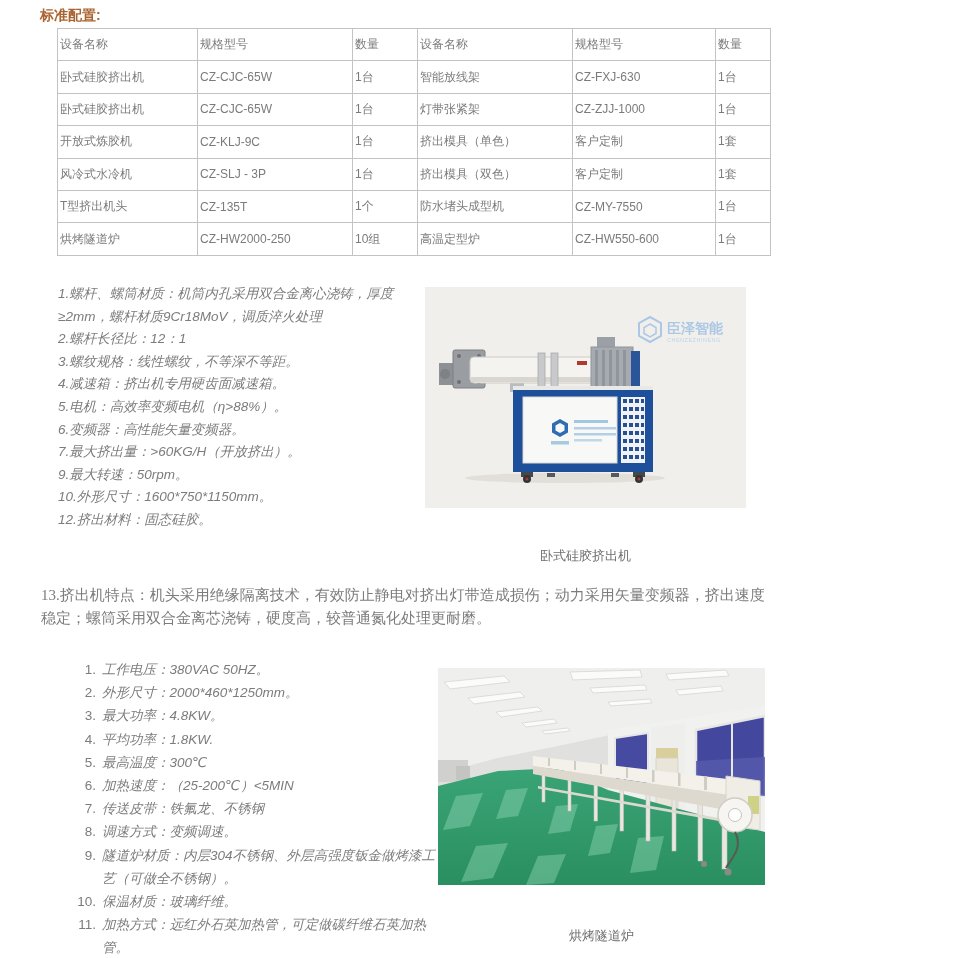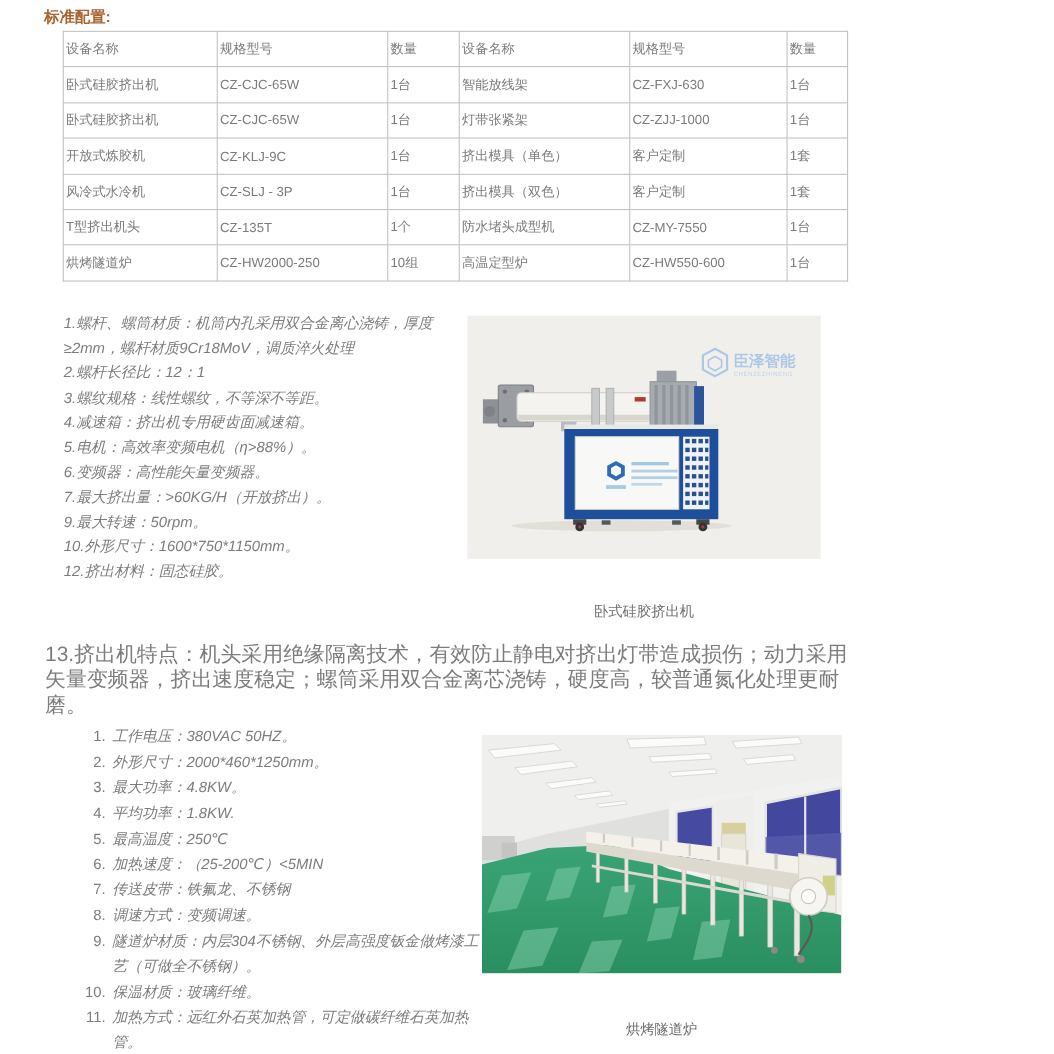--- a/index.html
+++ b/index.html
@@ -17,21 +17,21 @@
     border:1px solid #c3c3c3;text-align:left;vertical-align:middle;
     font-size:12px;color:#7b7b7b;height:31.4px;padding:0 2px;overflow:hidden;white-space:nowrap;
   }
   .specs1{
     position:absolute;left:58px;top:283px;width:368px;
     font-size:13.5px;line-height:22.6px;color:#7c7c7c;font-style:italic;
   }
   .s1{min-height:22.6px;}
   .note13{
     position:absolute;left:41px;top:584px;width:734px;
-    font-size:19px;line-height:23px;color:#7c7c7c;
+    font-size:15px;line-height:23px;color:#7c7c7c;font-family:Liberation Serif, serif;
   }
   .figure{position:absolute;overflow:hidden;}
   .fig1{left:425px;top:287px;width:321px;height:221px;background:#f1efec;}
   .fig2{left:438px;top:668px;width:327px;height:217px;background:#e9e9e7;}
   .caption{
     position:absolute;font-size:13px;color:#6e6e6e;text-align:center;white-space:nowrap;
   }
   .cap1{left:425px;top:547px;width:321px;}
   .cap2{left:438px;top:927px;width:327px;}
   .specs2{
@@ -250,21 +250,21 @@
       <div class="s2row">
         <span class="s2n">3.</span>
         <span class="s2t">最大功率：4.8KW。</span>
       </div>
       <div class="s2row">
         <span class="s2n">4.</span>
         <span class="s2t">平均功率：1.8KW.</span>
       </div>
       <div class="s2row">
         <span class="s2n">5.</span>
-        <span class="s2t">最高温度：250℃</span>
+        <span class="s2t">最高温度：300℃</span>
       </div>
       <div class="s2row">
         <span class="s2n">6.</span>
         <span class="s2t">加热速度：（25-200℃）&lt;5MIN</span>
       </div>
       <div class="s2row">
         <span class="s2n">7.</span>
         <span class="s2t">传送皮带：铁氟龙、不锈钢</span>
       </div>
       <div class="s2row">

